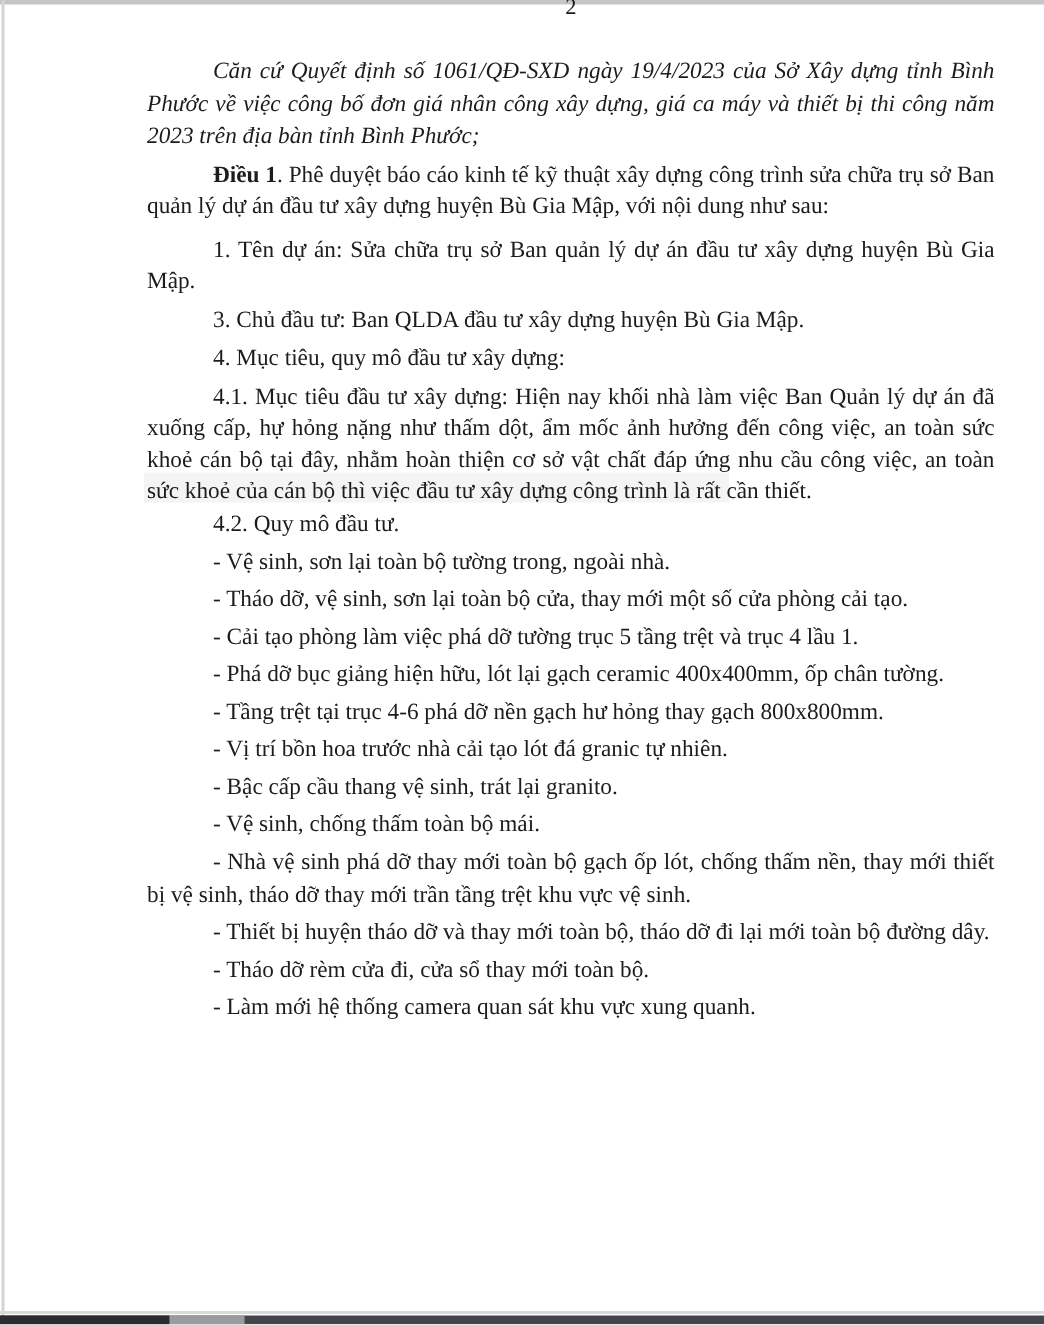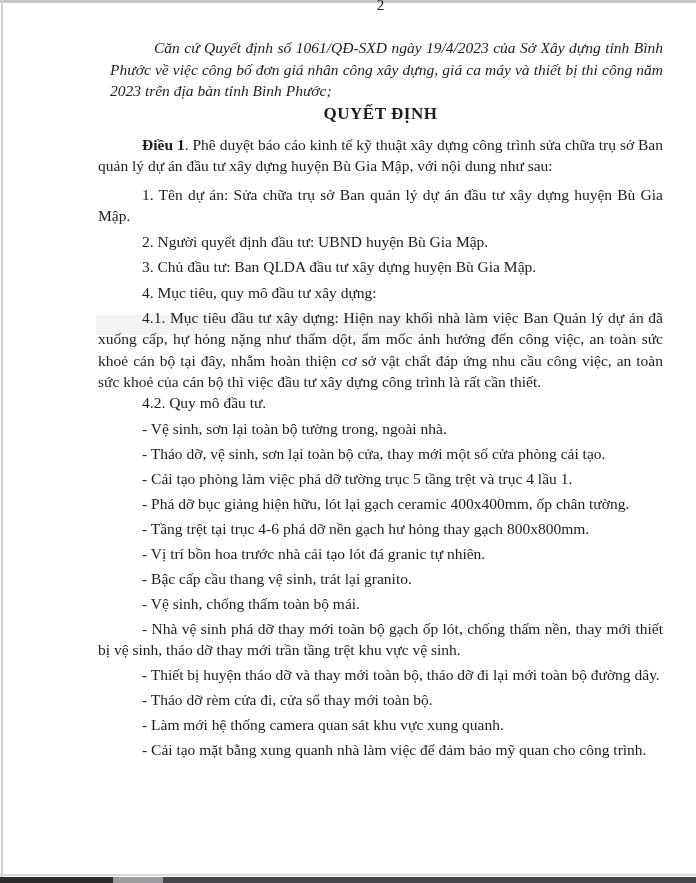--- a/index.html
+++ b/index.html
@@ -34,21 +34,21 @@
     margin: -5px 0 0 0;
     height: 16px;
     font-size: 15px;
   }
   p { margin: 0 0 4px 0; }
   .pre {
     font-style: italic;
     text-align: justify;
     text-indent: 44px;
   }
-  .pre-first { margin-top: 26px; margin-bottom: 0; margin-left: 12px; }
+  .pre-first { margin-top: 26px; margin-bottom: 0; }
   .pre-second { margin-bottom: 0; }
   .doc-heading {
     text-align: center;
     font-weight: bold;
     font-size: 17px;
     line-height: 24px;
     letter-spacing: 0.5px;
     margin: 0 0 8px 0;
   }
   .para {
@@ -66,44 +66,41 @@
 
   <div class="scan-edge-top"></div>
   <div class="scan-edge-left"></div>
   <div class="highlight-band"></div>
 
   <div class="doc">
     <div class="page-number">2</div>
 
     <p class="pre pre-first">Căn cứ Quyết định số 1061/QĐ-SXD ngày 19/4/2023 của Sở Xây dựng tỉnh Bình Phước về việc công bố đơn giá nhân công xây dựng, giá ca máy và thiết bị thi công năm 2023 trên địa bàn tỉnh Bình Phước;</p>
 
-    <div class="doc-heading">QUYẾT ĐỊNH</div>
 
     <p class="para article"><b>Điều 1</b><span>. Phê duyệt báo cáo kinh tế kỹ thuật xây dựng công trình sửa chữa trụ sở Ban quản lý dự án đầu tư xây dựng huyện Bù Gia Mập, với nội dung như sau:</span></p>
 
     <p class="para">1. Tên dự án: Sửa chữa trụ sở Ban quản lý dự án đầu tư xây dựng huyện Bù Gia Mập.</p>
-    <p class="para">2. Người quyết định đầu tư: UBND huyện Bù Gia Mập.</p>
     <p class="para">3. Chủ đầu tư: Ban QLDA đầu tư xây dựng huyện Bù Gia Mập.</p>
     <p class="para">4. Mục tiêu, quy mô đầu tư xây dựng:</p>
     <p class="para item-41">4.1. Mục tiêu đầu tư xây dựng: Hiện nay khối nhà làm việc Ban Quản lý dự án đã xuống cấp, hự hỏng nặng như thấm dột, ẩm mốc ảnh hưởng đến công việc, an toàn sức khoẻ cán bộ tại đây, nhằm hoàn thiện cơ sở vật chất đáp ứng nhu cầu công việc, an toàn sức khoẻ của cán bộ thì việc đầu tư xây dựng công trình là rất cần thiết.</p>
     <p class="para">4.2. Quy mô đầu tư.</p>
 
     <p class="para scope">- Vệ sinh, sơn lại toàn bộ tường trong, ngoài nhà.</p>
     <p class="para scope">- Tháo dỡ, vệ sinh, sơn lại toàn bộ cửa, thay mới một số cửa phòng cải tạo.</p>
     <p class="para scope">- Cải tạo phòng làm việc phá dỡ tường trục 5 tầng trệt và trục 4 lầu 1.</p>
     <p class="para scope">- Phá dỡ bục giảng hiện hữu, lót lại gạch ceramic 400x400mm, ốp chân tường.</p>
     <p class="para scope">- Tầng trệt tại trục 4-6 phá dỡ nền gạch hư hỏng thay gạch 800x800mm.</p>
     <p class="para scope">- Vị trí bồn hoa trước nhà cải tạo lót đá granic tự nhiên.</p>
     <p class="para scope">- Bậc cấp cầu thang vệ sinh, trát lại granito.</p>
     <p class="para scope">- Vệ sinh, chống thấm toàn bộ mái.</p>
     <p class="para scope">- Nhà vệ sinh phá dỡ thay mới toàn bộ gạch ốp lót, chống thấm nền, thay mới thiết bị vệ sinh, tháo dỡ thay mới trần tầng trệt khu vực vệ sinh.</p>
     <p class="para scope">- Thiết bị huyện tháo dỡ và thay mới toàn bộ, tháo dỡ đi lại mới toàn bộ đường dây.</p>
     <p class="para scope">- Tháo dỡ rèm cửa đi, cửa sổ thay mới toàn bộ.</p>
     <p class="para scope">- Làm mới hệ thống camera quan sát khu vực xung quanh.</p>
-    <p class="para scope">- Cải tạo mặt bằng xung quanh nhà làm việc để đảm bảo mỹ quan cho công trình.</p>
   </div>
 
   <div class="scan-bottom-line"></div>
   <div class="scan-bottom-bar">
     <div class="seg-dark"></div>
     <div class="seg-light"></div>
   </div>
 
 </div>
 

